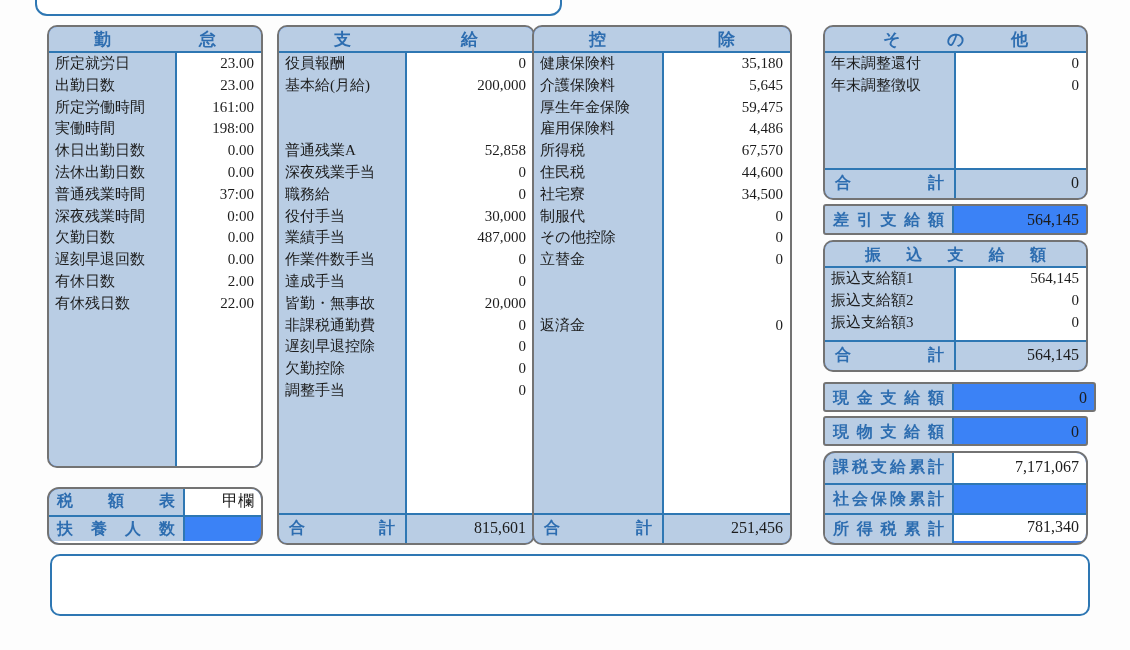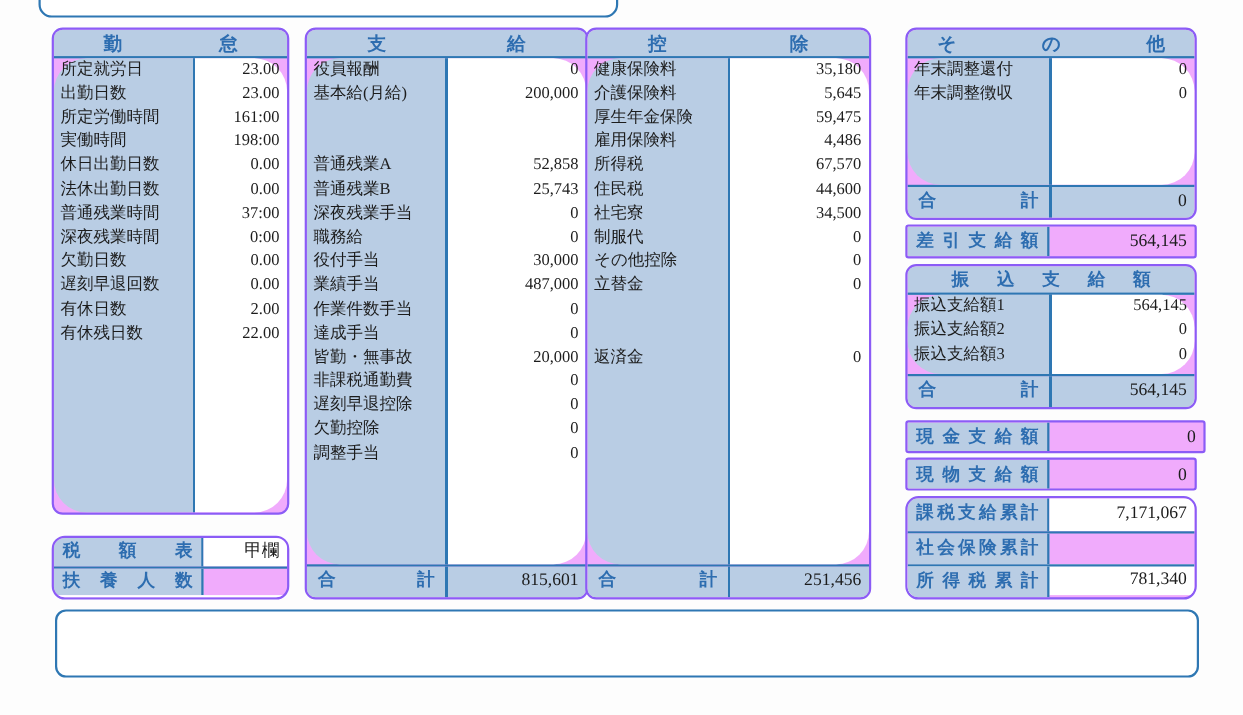--- a/index.html
+++ b/index.html
@@ -1,23 +1,23 @@
 <!DOCTYPE html>
 <html><head>
 <meta charset="utf-8">
 <style>
   html,body{margin:0;padding:0;background:#fdfdfd;}
   .page{position:relative;width:1130px;height:650px;overflow:hidden;
         font-family:"Liberation Serif","DejaVu Serif",serif;color:#1c1c1c;}
-  .box{position:absolute;border:2px solid #8b5cf6;border-radius:10px;background:#f0abfc;
+  .box{position:absolute;border:2px solid #737373;border-radius:10px;background:#3b82f6;
        box-sizing:border-box;display:flex;flex-direction:column;overflow:hidden;}
   .hdr{height:26px;line-height:26px;background:#b9cde4;border-bottom:2px solid #2e77b3;
        color:#2d6db0;font-weight:bold;font-size:17px;box-sizing:border-box;flex:0 0 auto;}
   .body{flex:1 1 auto;position:relative;
-        background:linear-gradient(to right,#b9cde4 0 var(--lw),#2e77b3 var(--lw) calc(var(--lw) + 2px),#ffffff calc(var(--lw) + 2px) 100%);border-radius:30px;}
+        background:linear-gradient(to right,#b9cde4 0 var(--lw),#2e77b3 var(--lw) calc(var(--lw) + 2px),#ffffff calc(var(--lw) + 2px) 100%);}
   .row{display:flex;height:21.8px;line-height:21.8px;font-size:15px;}
   .row .lab{width:var(--lw);box-sizing:border-box;padding-left:6px;flex:0 0 auto;
             white-space:nowrap;overflow:hidden;}
   .row .val{flex:1 1 auto;text-align:right;padding-right:7px;white-space:nowrap;}
   .total{flex:0 0 auto;display:flex;height:28px;line-height:26px;border-top:2px solid #2e77b3;
          background:linear-gradient(to right,#b9cde4 0 var(--lw),#2e77b3 var(--lw) calc(var(--lw) + 2px),#b9cde4 calc(var(--lw) + 2px) 100%);}
   .total .lab{width:var(--lw);box-sizing:border-box;padding:0 10px;color:#2d6db0;
               font-weight:bold;font-size:16px;}
   .total .val{flex:1 1 auto;text-align:right;padding-right:7px;font-size:16px;}
   .single{flex-direction:row;border-radius:3px;align-items:center;}
@@ -26,21 +26,21 @@
                border-right:2px solid #2e77b3;line-height:27px;}
   .single .val{flex:1 1 auto;text-align:right;padding-right:7px;font-size:16px;line-height:27px;}
   .stackrow{display:flex;height:30px;line-height:28px;box-sizing:border-box;}
   .stackrow + .stackrow{border-top:2px solid #2e77b3;flex-direction:column;}
   .stackrow .lab{width:var(--lw);box-sizing:border-box;padding:0 8px;color:#2d6db0;
                  font-weight:bold;font-size:16px;background:#b9cde4;border-right:2px solid #2e77b3;}
   .stackrow .val{flex:1 1 auto;text-align:right;padding-right:7px;font-size:16px;background:#fff;}
   .j{text-align:justify;text-align-last:justify;-moz-text-align-last:justify;}
   #kintai .hdr{padding:0 45px;}
   #shikyu .hdr,#kojo .hdr{padding:0 55px;}
-  #sonota .hdr{padding:0 27px;}
+  #sonota .hdr{padding:0 58px;}
   #furikomi .hdr{padding:0 40px;font-size:16px;}
   .plain{border:2px solid #2e77b3;border-radius:10px;background:#fff;position:absolute;box-sizing:border-box;}
 </style>
 </head>
 <body>
 
 <div class="page">
 
   <div class="plain" style="left:35px;top:-26px;width:527px;height:42px;border-radius:12px;"></div>
 
@@ -143,24 +143,20 @@
         <div class="row">
           <span class="lab"></span>
           <span class="val"></span>
         </div>
 
         <div class="row">
           <span class="lab">普通残業A</span>
           <span class="val">52,858</span>
         </div>
 
-        <div class="row">
-          <span class="lab">普通残業B</span>
-          <span class="val">25,743</span>
-        </div>
 
         <div class="row">
           <span class="lab">深夜残業手当</span>
           <span class="val">0</span>
         </div>
 
         <div class="row">
           <span class="lab">職務給</span>
           <span class="val">0</span>
         </div>

